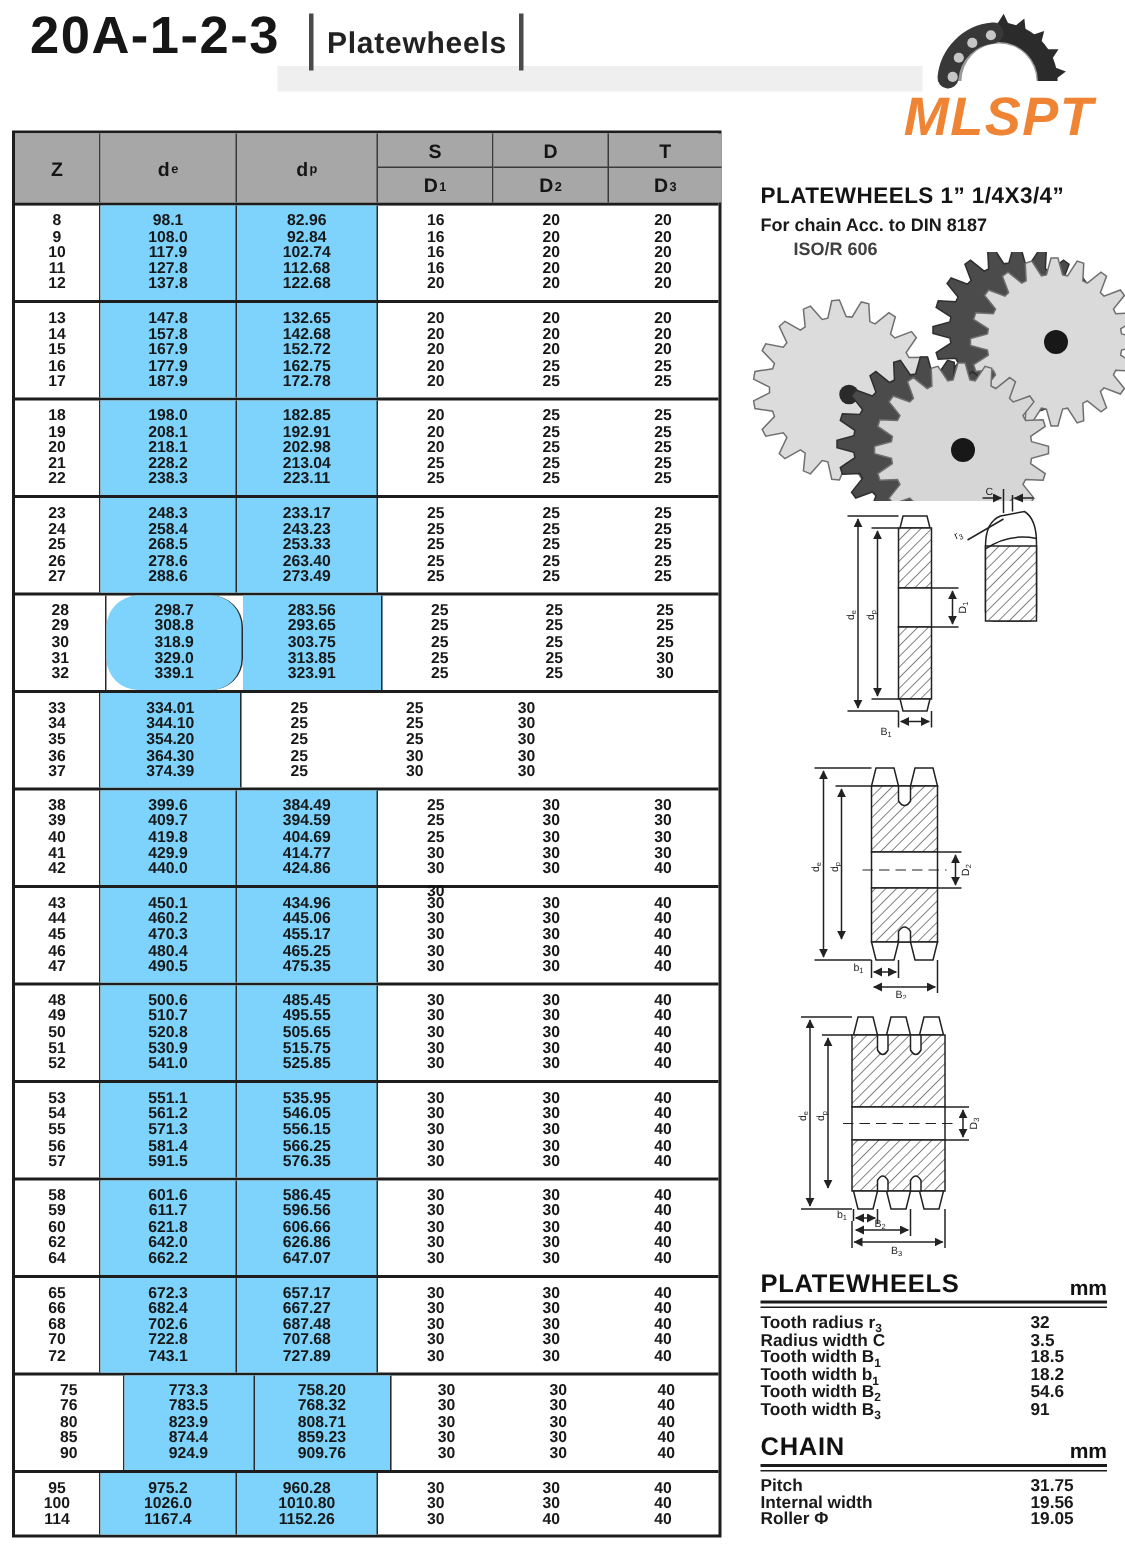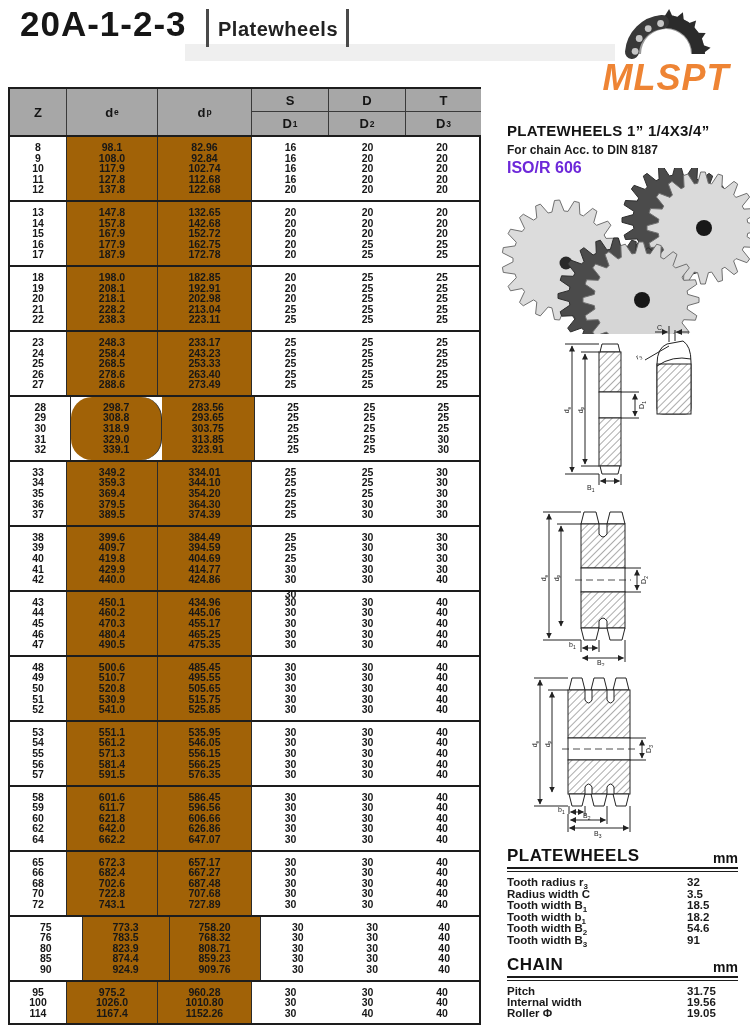--- a/index.html
+++ b/index.html
@@ -20,28 +20,28 @@
   #table-header{display:grid; grid-template-columns:57px 91px 94px 77px 77px 75px; grid-template-rows:23px 23px; border-bottom:2px solid #1d1d1d; background:#a7a7a7;}
   .hcell{background:#a7a7a7; display:flex; align-items:center; justify-content:center; font-size:13px; font-weight:bold; color:#151515; border-right:1.5px solid #3a3a3a; box-sizing:border-box;}
   .hcell.span2{grid-row:1 / span 2;}
   .hcell.noR{border-right:none;}
   .hcell.botR{border-bottom:1.5px solid #3a3a3a;}
   .hcell sub{font-size:8.5px; margin-left:1px;}
   .tgroup{display:flex; border-bottom:2px solid #1d1d1d;}
   .tgroup:last-child{border-bottom:none;}
   .tcol{box-sizing:border-box; padding:5px 0;}
   .tcol.b{border-right:1.5px solid #2b2b2b;}
-  .tcol.shade{background:#a16207;}
+  .tcol.shade{background:#7dd3fc;}
   .tcell{height:10.6px; line-height:10.6px; font-size:10.5px; font-weight:bold; text-align:center; color:#171717;}
   #stray-30{left:242px; top:499px; width:77px; text-align:center; font-size:10.5px; font-weight:bold; z-index:4;}
 
   
   #product-heading{left:507px; top:122px; font-size:15px; font-weight:bold; letter-spacing:.3px; color:#141414;}
   #product-line1{left:507px; top:143px; font-size:12px; font-weight:bold; color:#1a1a1a;}
-  #product-line2{left:507px; top:159px; font-size:16px; font-weight:bold; color:#6d28d9;}
+  #product-line2{left:529px; top:159px; font-size:12px; font-weight:bold; color:#404040;}
   #photo{left:500px; top:168px; width:250px; height:166px;}
 
   .drawing{position:absolute;}
   #drawing1{left:545px; top:322px;}
   #drawing2{left:533px; top:494px;}
   #drawing3{left:528px; top:662px;}
   .dim-label{font-size:7px; fill:#222; font-family:"Liberation Sans",sans-serif;}
   .dim-sub{font-size:5px;}
 
   
@@ -350,27 +350,20 @@
           <div class="tcell">30</div>
         </div>
       </div>
       <div class="tgroup">
         <div class="tcol b" style="width: 57px;">
           <div class="tcell">33</div>
           <div class="tcell">34</div>
           <div class="tcell">35</div>
           <div class="tcell">36</div>
           <div class="tcell">37</div>
-        </div>
-        <div class="tcol b shade" style="width: 91px;">
-          <div class="tcell">349.2</div>
-          <div class="tcell">359.3</div>
-          <div class="tcell">369.4</div>
-          <div class="tcell">379.5</div>
-          <div class="tcell">389.5</div>
         </div>
         <div class="tcol b shade" style="width: 94px;">
           <div class="tcell">334.01</div>
           <div class="tcell">344.10</div>
           <div class="tcell">354.20</div>
           <div class="tcell">364.30</div>
           <div class="tcell">374.39</div>
         </div>
         <div class="tcol" style="width: 77px;">
           <div class="tcell">25</div>

